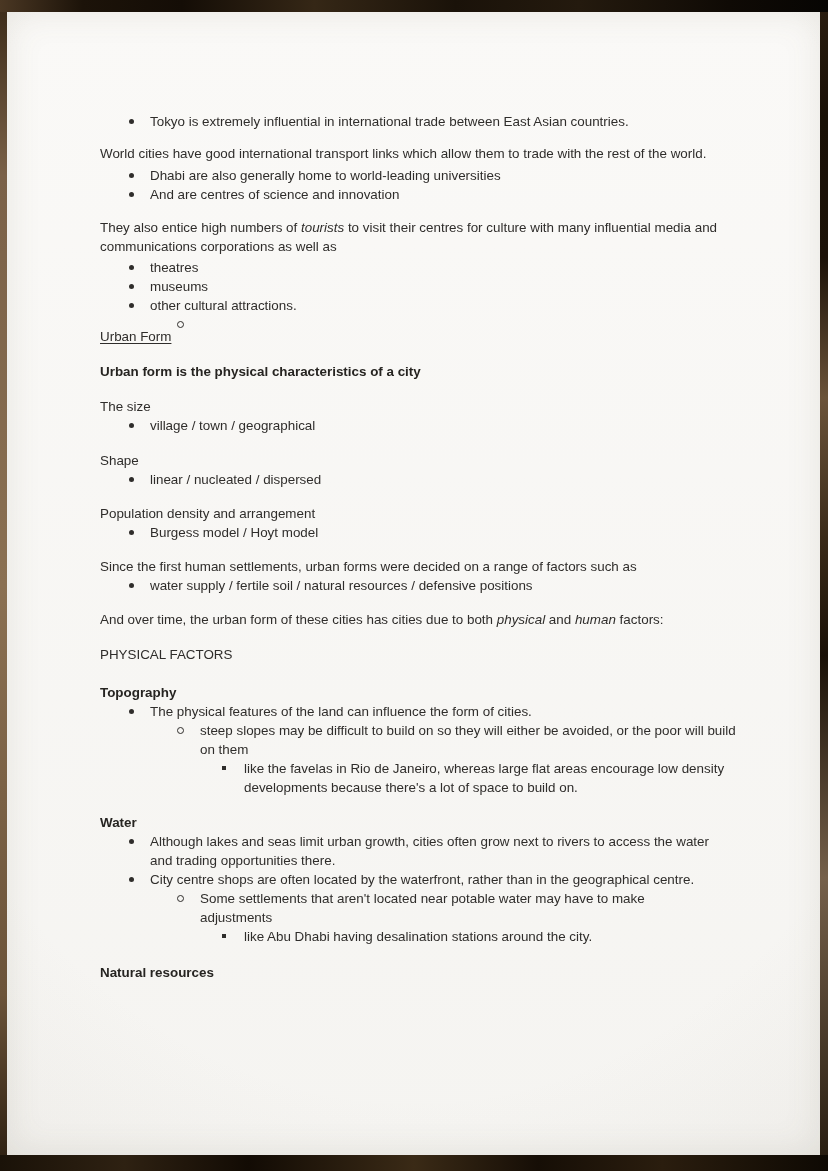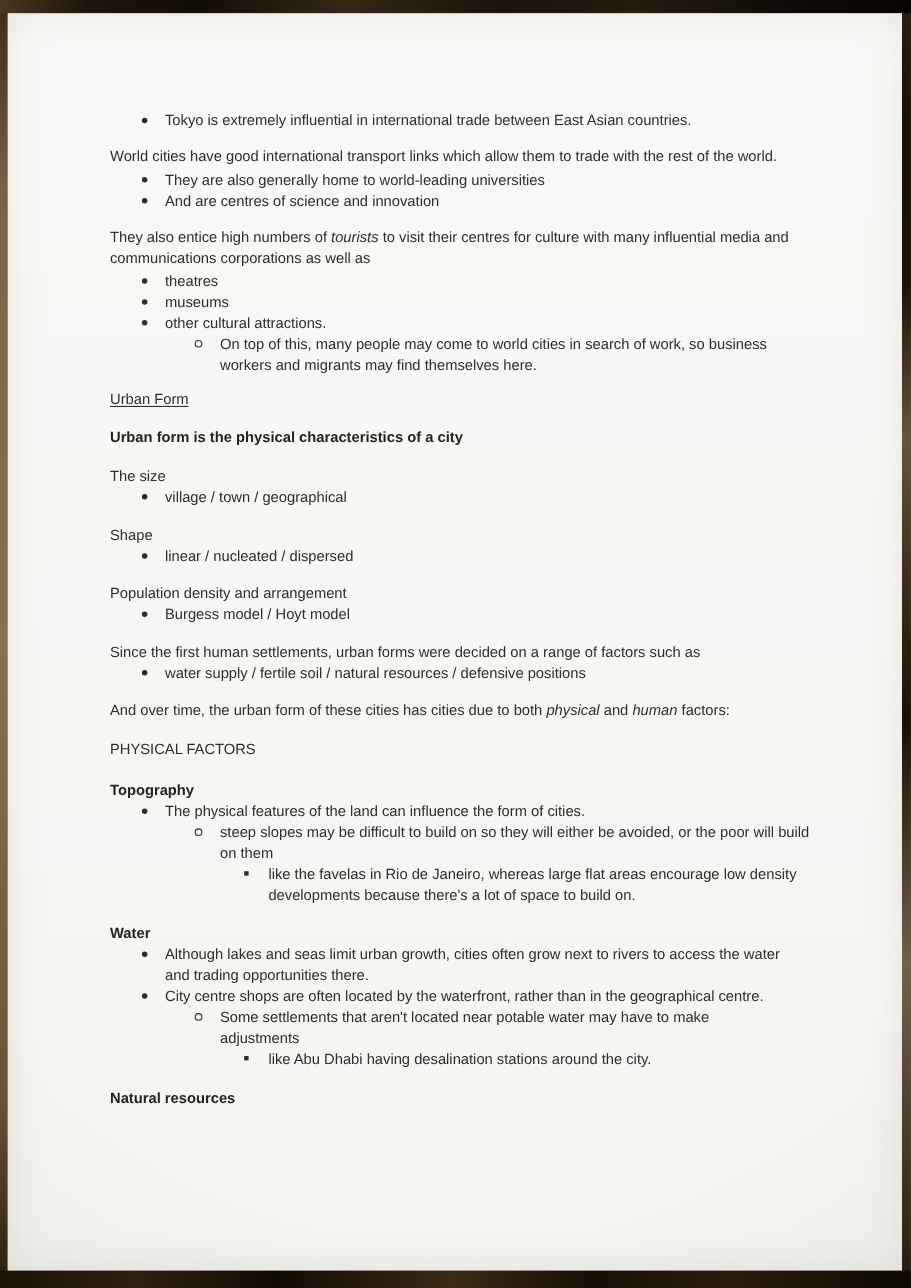--- a/index.html
+++ b/index.html
@@ -26,21 +26,21 @@
     background:linear-gradient(180deg,#2a1d10,#191006 10%,#1c1208 22%,#6b5339 34%,#3a2a18 46%,#191006 56%,#75604a 75%,#241a0e);
   }
   .page {
     position:absolute; left:7px; right:8px; top:12px; bottom:16px; z-index:3;
     background:
       radial-gradient(120% 100% at 50% 40%, rgba(255,255,255,0) 55%, rgba(150,140,125,0.16) 100%),
       linear-gradient(180deg,#faf9f7,#f5f4f1);
     box-shadow: inset 0 0 35px rgba(110,95,75,0.12);
   }
   .content {
-    position:absolute; left:93px; top:88px; width:630px;
+    position:absolute; left:93px; top:100px; width:630px;
     font-size:13.4px; line-height:19px; color:#2f2d2b;
   }
   .para { margin:0; }
   .li { position:relative; padding-left:50px; }
   .li.lv2 { padding-left:100px; }
   .li.lv3 { padding-left:144px; }
   .mk { position:absolute; top:7px; }
   .li .mk { left:29px; }
   .li.lv2 .mk { left:77px; }
   .li.lv3 .mk { left:122px; }
@@ -70,21 +70,21 @@
 
     <div class="li">
       <span class="mk dot"></span>
       <span>Tokyo is extremely influential in international trade between East Asian countries.</span>
     </div>
 
     <p class="para mt13">World cities have good international transport links which allow them to trade with the rest of the world.</p>
 
     <div class="li mt3">
       <span class="mk dot"></span>
-      <span>They are also generally home to world-leading universities</span>
+      <span>Dhabi are also generally home to world-leading universities</span>
     </div>
     <div class="li">
       <span class="mk dot"></span>
       <span>And are centres of science and innovation</span>
     </div>
 
     <p class="para mt14"><span>They also entice high numbers of </span><span class="it">tourists</span><span> to visit their centres for culture with many influential media and communications corporations as well as</span></p>
 
     <div class="li mt2">
       <span class="mk dot"></span>
@@ -93,21 +93,20 @@
     <div class="li">
       <span class="mk dot"></span>
       <span>museums</span>
     </div>
     <div class="li">
       <span class="mk dot"></span>
       <span>other cultural attractions.</span>
     </div>
     <div class="li lv2">
       <span class="mk circ"></span>
-      <span>On top of this, many people may come to world cities in search of work, so business workers and migrants may find themselves here.</span>
     </div>
 
     <p class="h-center mt12"><span class="underline">Urban Form</span></p>
 
     <p class="h-center bold mt16">Urban form is the physical characteristics of a city</p>
 
     <p class="para mt16">The size</p>
     <div class="li">
       <span class="mk dot"></span>
       <span>village / town / geographical</span>

